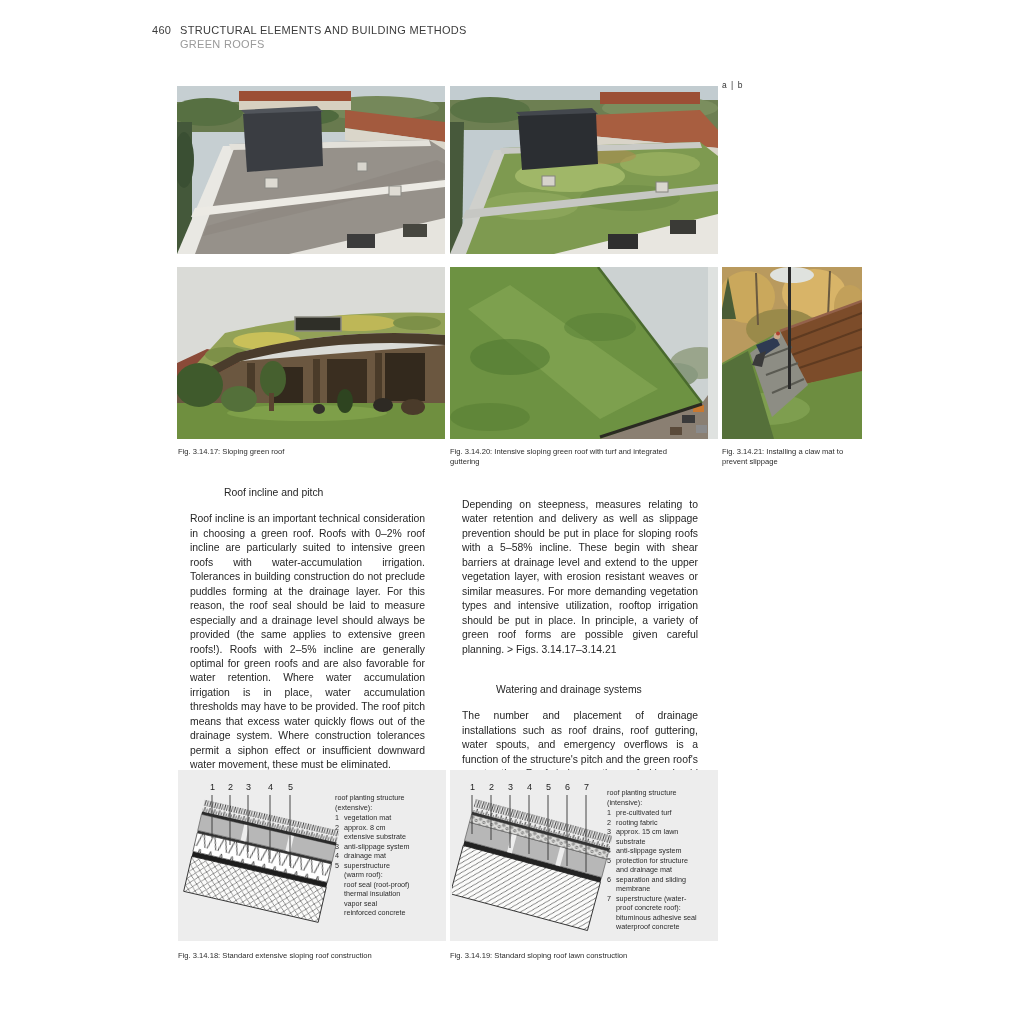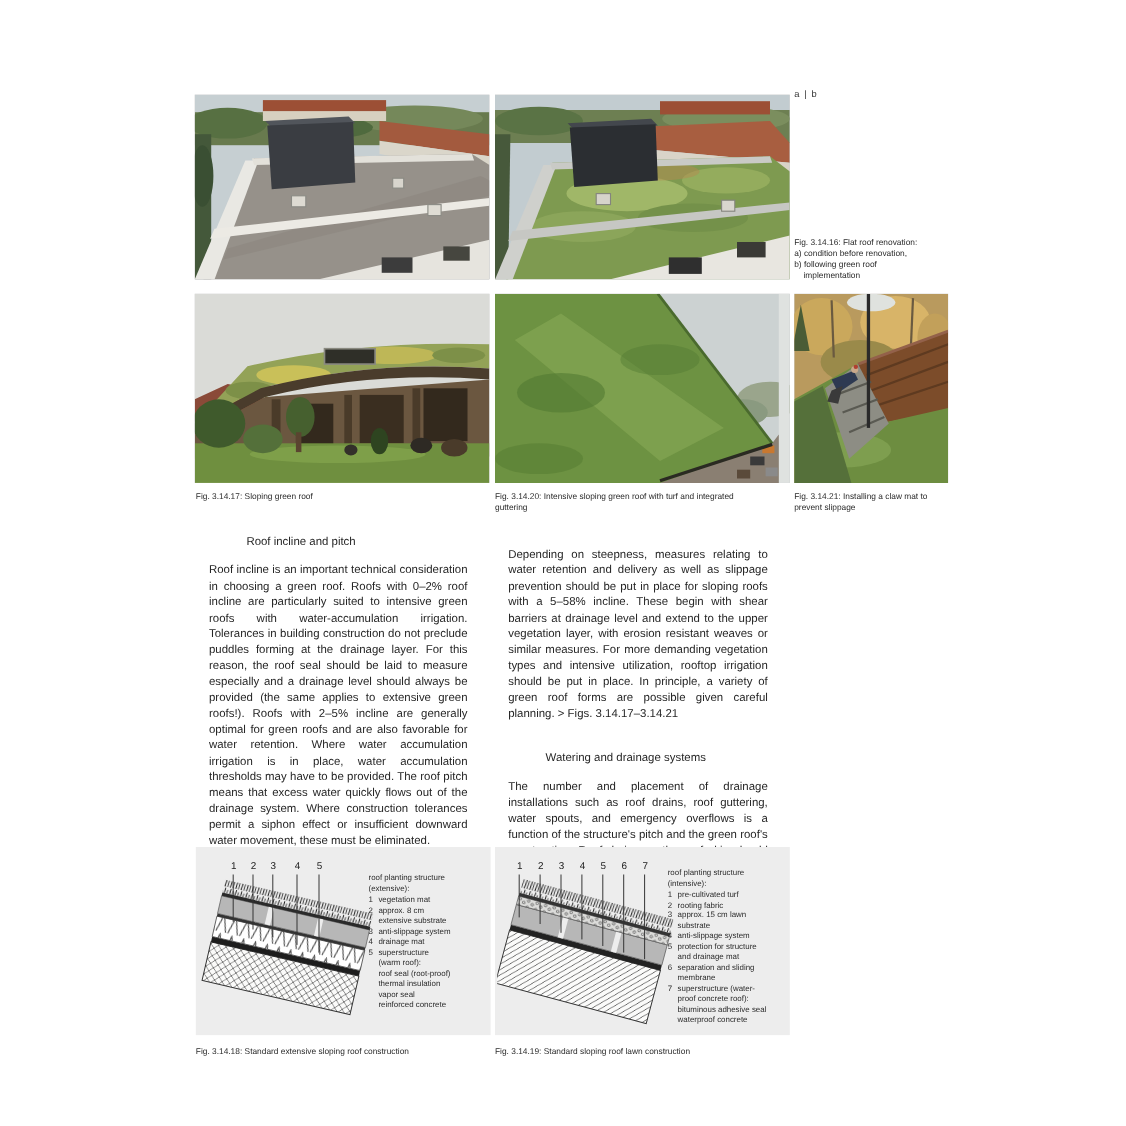--- a/index.html
+++ b/index.html
@@ -35,20 +35,27 @@
   .legend .ltitle { white-space:pre-line; margin-bottom:1px; }
   .legend .item { display:flex; }
   .legend .num { width:9px; flex:0 0 9px; }
   .legend .txt { white-space:pre-line; }
 </style>
 </head>
 <body>
 
 <div class="page">
 
+  <div class="header">
+    <div class="row1">
+      <span class="pagenum">460</span>
+      <span class="title">STRUCTURAL ELEMENTS AND BUILDING METHODS</span>
+    </div>
+    <div class="subtitle">GREEN ROOFS</div>
+  </div>
 
   <div class="ab-marker">a | b</div>
 
   <figure class="photo" style="left:177px; top:86px; width:268px; height:168px; margin:0;">
     <svg viewBox="0 0 268 168" preserveAspectRatio="none">
       <rect width="268" height="168" fill="#c6cfd2"></rect>
       <rect y="16" width="268" height="30" fill="#687a4e"></rect>
       <ellipse cx="30" cy="26" rx="36" ry="14" fill="#577042"></ellipse>
       <ellipse cx="200" cy="22" rx="62" ry="12" fill="#75885a"></ellipse>
       <ellipse cx="120" cy="30" rx="42" ry="10" fill="#4f6a3e"></ellipse>
@@ -99,24 +106,20 @@
       <polygon points="66,26 142,22 148,28 72,32" fill="#43474d"></polygon>
       <polygon points="68,30 146,27 148,78 72,84" fill="#2b2e32"></polygon>
       <rect x="92" y="90" width="13" height="10" fill="#d6d3cb" stroke="#84847e" stroke-width="1"></rect>
       <rect x="206" y="96" width="12" height="10" fill="#d9d6ce" stroke="#84847e" stroke-width="1"></rect>
       <polygon points="104,168 268,128 268,168" fill="#e8e6e0"></polygon>
       <rect x="158" y="148" width="30" height="15" fill="#2f2f2f"></rect>
       <rect x="220" y="134" width="26" height="14" fill="#3a3a36"></rect>
     </svg>
   </figure>
 
-  <div class="caption prewrap" style="left:722px; top:216px; width:155px;">Fig. 3.14.16: Flat roof renovation:
-a) condition before renovation,
-b) following green roof
-    implementation</div>
 
   <figure class="photo" style="left:177px; top:267px; width:268px; height:172px; margin:0;">
     <svg viewBox="0 0 268 172" preserveAspectRatio="none">
       <rect width="268" height="172" fill="#dadbd7"></rect>
       <polygon points="0,96 30,82 62,88 62,104 0,116" fill="#8a4a38"></polygon>
       <path d="M0,118 L48,66 Q150,42 268,46 L268,68 Q160,60 60,86 Z" fill="#93a257"></path>
       <ellipse cx="90" cy="74" rx="34" ry="9" fill="#cfc35a" opacity="0.9"></ellipse>
       <ellipse cx="180" cy="56" rx="40" ry="8" fill="#c9bd58" opacity="0.8"></ellipse>
       <ellipse cx="240" cy="56" rx="24" ry="7" fill="#7d9048"></ellipse>
       <ellipse cx="50" cy="88" rx="22" ry="8" fill="#7d9048"></ellipse>

